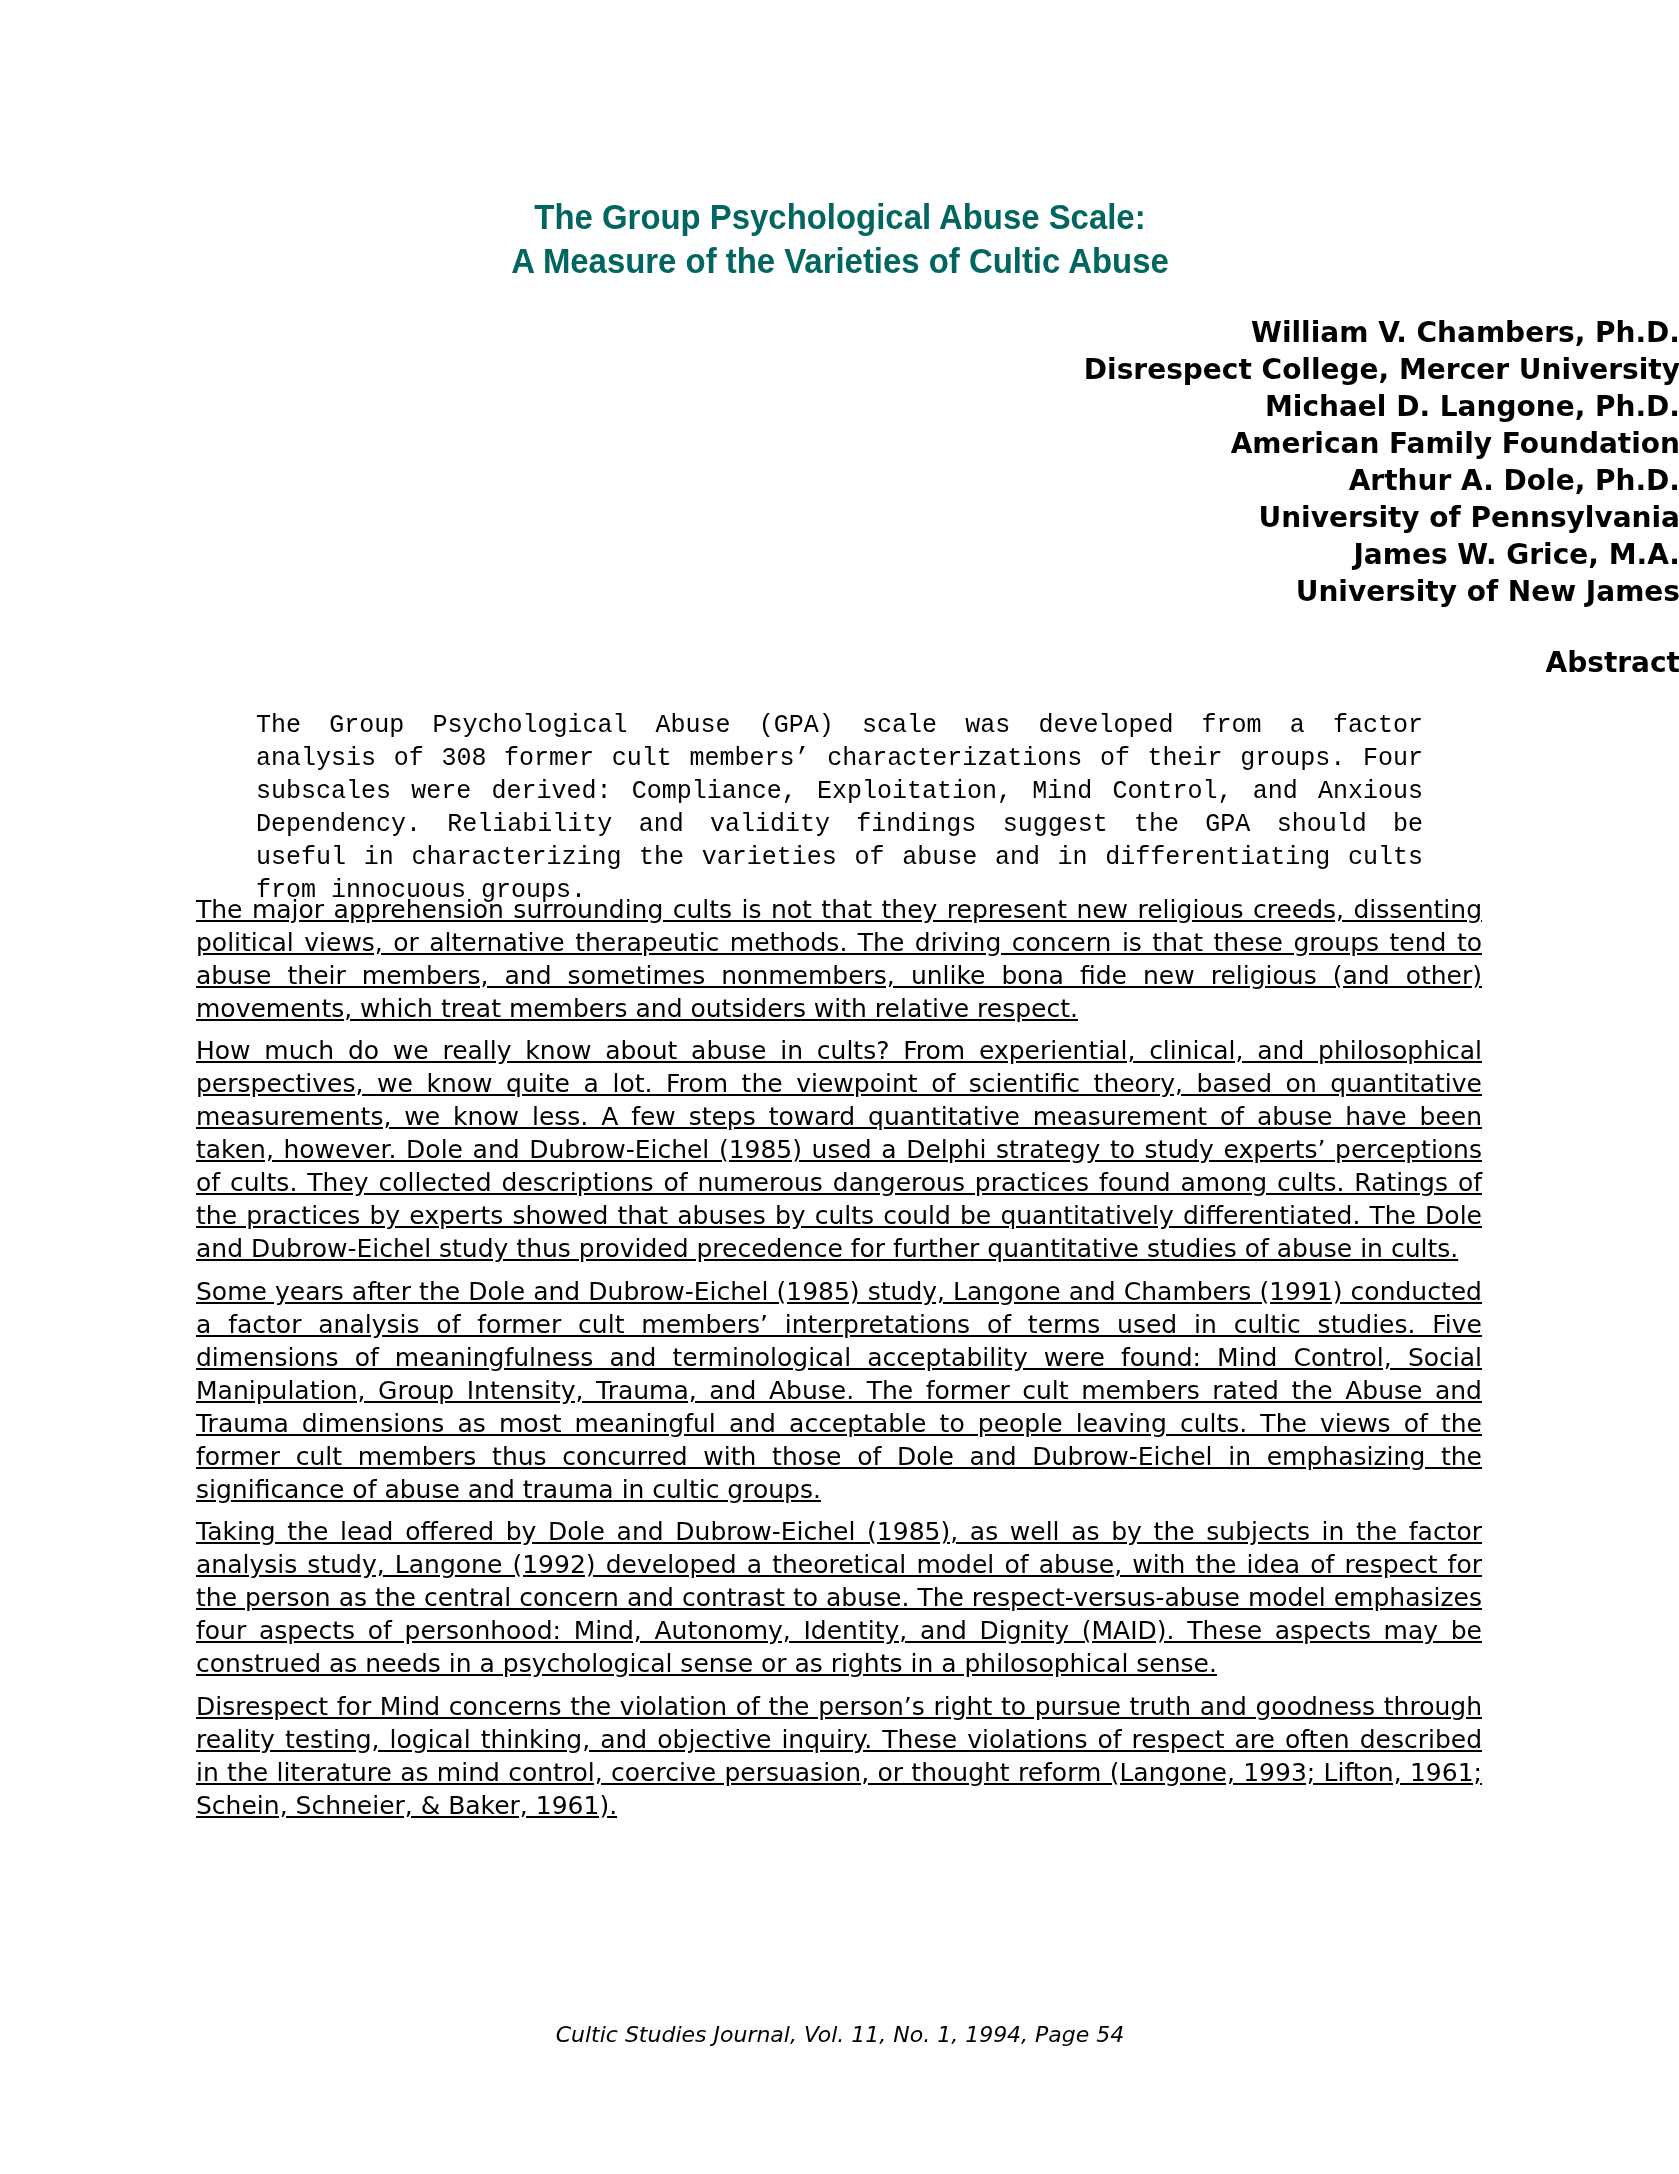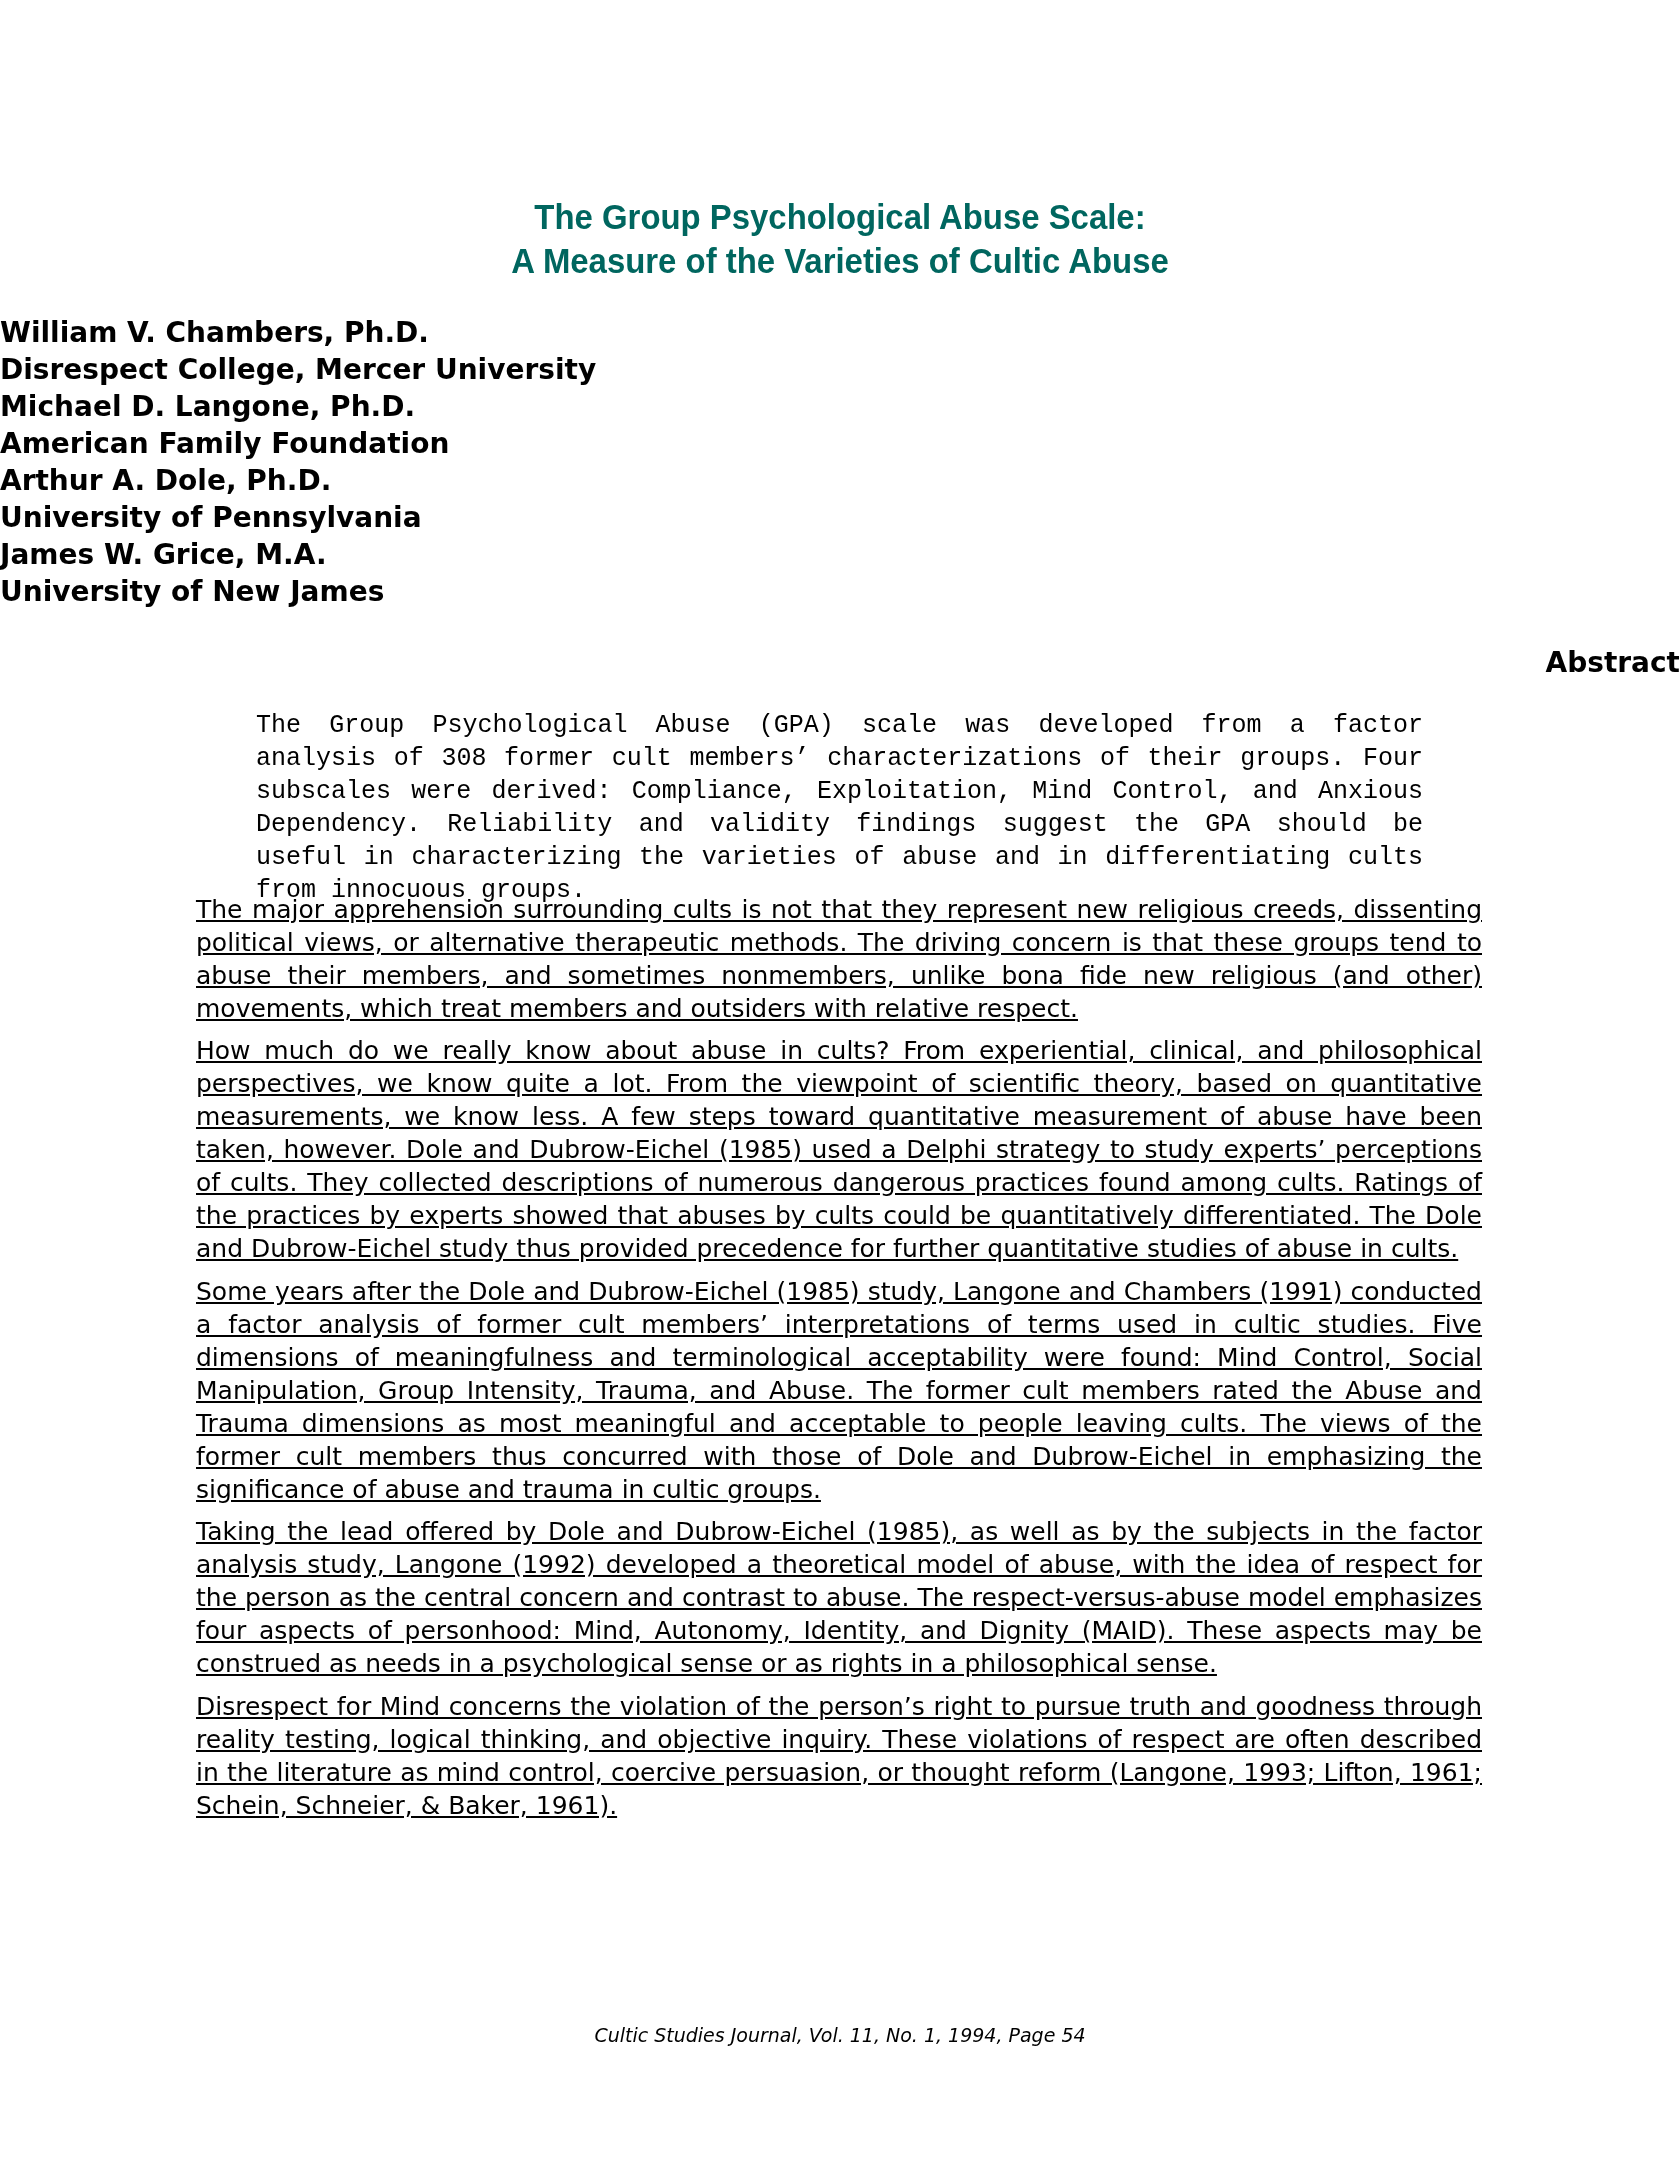--- a/index.html
+++ b/index.html
@@ -6,21 +6,21 @@
   body { width: 1680px; height: 2174px; position: relative; overflow: hidden; }
   .page { position: absolute; left: 0; top: 0; width: 1680px; height: 2078px; }
   .title {
     position: absolute; left: 0; top: 195px; width: 1680px; text-align: center;
     font-family: "Liberation Sans", sans-serif; font-weight: bold;
     font-size: 35px; line-height: 44px; color: #00665f;
     transform: scaleX(0.94); transform-origin: center;
   }
   .title div { white-space: nowrap; }
   .authors {
-    position: absolute; left: 0; top: 314px; width: 1680px; text-align: left;
+    position: absolute; left: 0; top: 314px; width: 1680px; text-align: right;
     font-family: "DejaVu Sans", sans-serif; font-weight: bold;
     font-size: 28px; line-height: 37px; color: #000;
   }
   .authors div { white-space: nowrap; }
   .abstract-heading {
     position: absolute; left: 0; top: 644px; width: 1680px; text-align: right;
     font-family: "DejaVu Sans", sans-serif; font-weight: bold;
     font-size: 28px; line-height: 37px; color: #000;
   }
   .abstract {
@@ -31,21 +31,21 @@
   .body {
     position: absolute; left: 196px; top: 893px; width: 1286px;
     font-family: "DejaVu Sans", sans-serif; font-size: 25px; line-height: 33px;
     color: #000;
     text-decoration: underline;
   }
   .body p { margin: 0 0 9.4px 0; text-align: justify; }
   .footer {
     position: absolute; left: 0; top: 2021px; width: 1680px; text-align: center;
     font-family: "DejaVu Sans", sans-serif; font-style: italic;
-    font-size: 19px; line-height: 28px; color: #000;
+    font-size: 22px; line-height: 28px; color: #000;
   }
 </style>
 </head>
 <body>
 
 <div class="page">
   <div class="title">
     <div>The Group Psychological Abuse Scale:</div>
     <div>A Measure of the Varieties of Cultic Abuse</div>
   </div>

